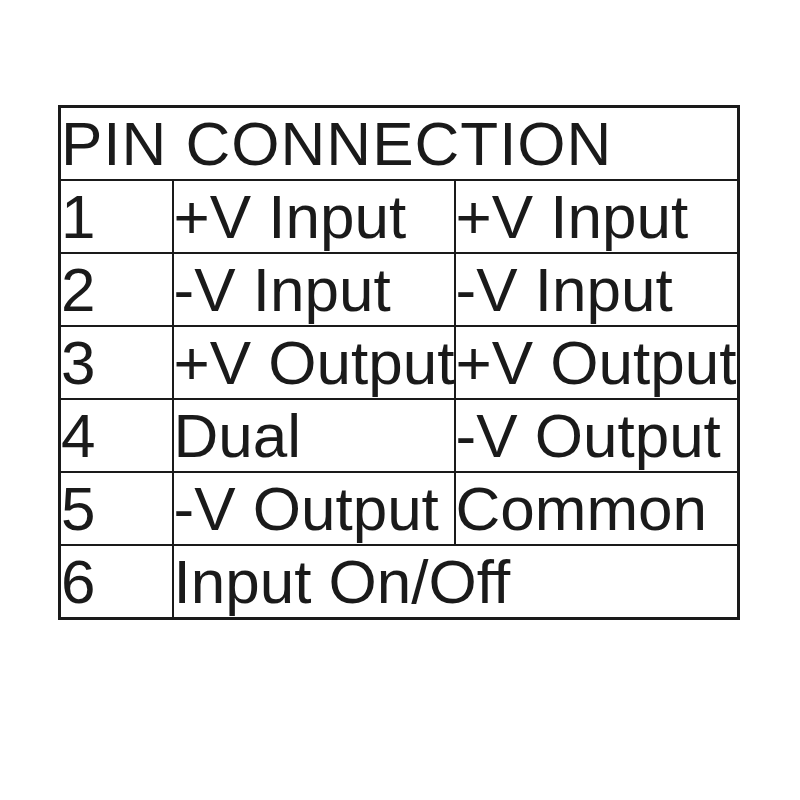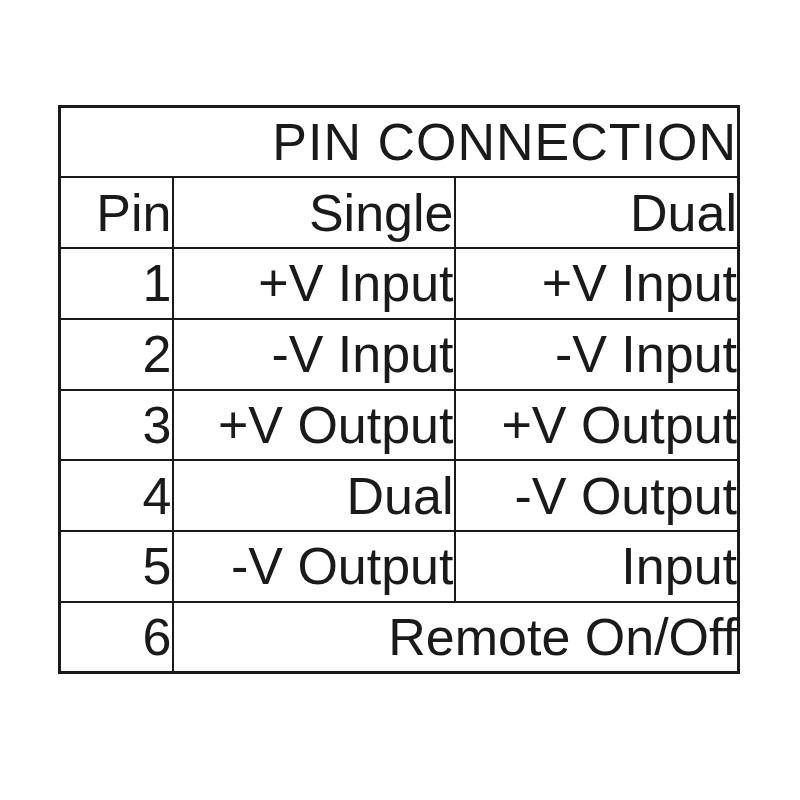--- a/index.html
+++ b/index.html
@@ -24,23 +24,23 @@
     position: absolute;
     left: 58px;
     top: 105px;
     width: 679px;
     border-collapse: collapse;
     table-layout: fixed;
     border: 3px solid var(--border-color);
   }
   table.pin-table td {
     border: 2px solid var(--border-color);
-    text-align: right;
+    text-align: left;
     vertical-align: middle;
-    font-size: 52px;
+    font-size: 62px;
     color: var(--text-color);
     background: var(--bg-color);
     overflow: hidden;
     white-space: nowrap;
   }
   table.pin-table tr { height: 70.75px; }
   td.title-cell { font-size: 50px; letter-spacing: 1px; }
   col.col-pin    { width: 113px; }
   col.col-single { width: 282px; }
   col.col-dual   { width: 284px; }
@@ -53,25 +53,20 @@
     <colgroup>
       <col class="col-pin">
       <col class="col-single">
       <col class="col-dual">
     </colgroup>
     <tbody>
       <tr>
         <td colspan="3" class="title-cell">PIN CONNECTION</td>
       </tr>
       <tr>
-        <td>Pin</td>
-        <td>Single</td>
-        <td>Dual</td>
-      </tr>
-      <tr>
         <td>1</td>
         <td>+V Input</td>
         <td>+V Input</td>
       </tr>
       <tr>
         <td>2</td>
         <td>-V Input</td>
         <td>-V Input</td>
       </tr>
       <tr>
@@ -80,21 +75,21 @@
         <td>+V Output</td>
       </tr>
       <tr>
         <td>4</td>
         <td>Dual</td>
         <td>-V Output</td>
       </tr>
       <tr>
         <td>5</td>
         <td>-V Output</td>
-        <td>Input</td>
+        <td>Common</td>
       </tr>
       <tr>
         <td>6</td>
-        <td colspan="2">Remote On/Off</td>
+        <td colspan="2">Input On/Off</td>
       </tr>
     </tbody>
   </table>
 </div>
 
 </body></html>

